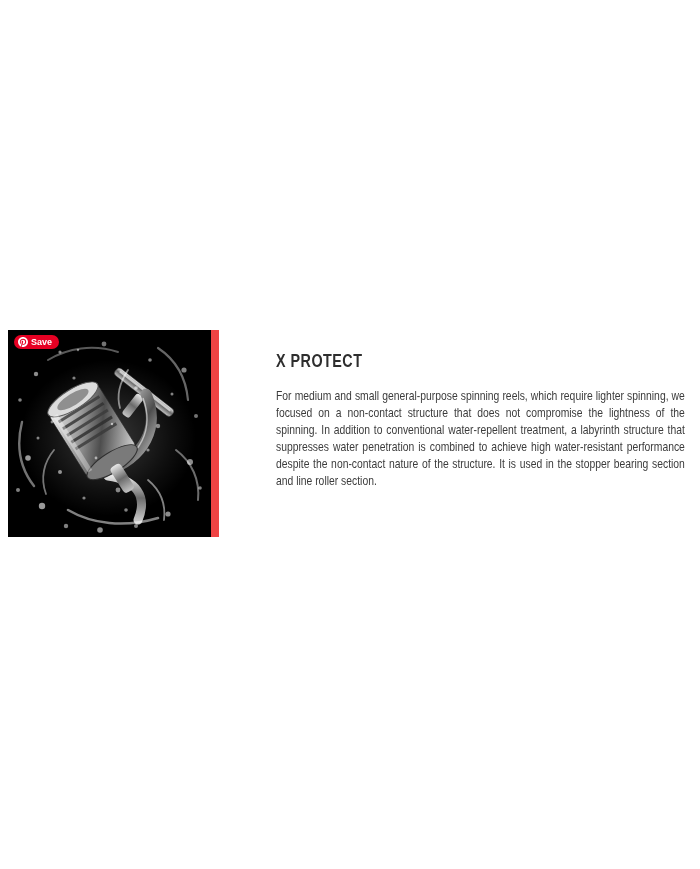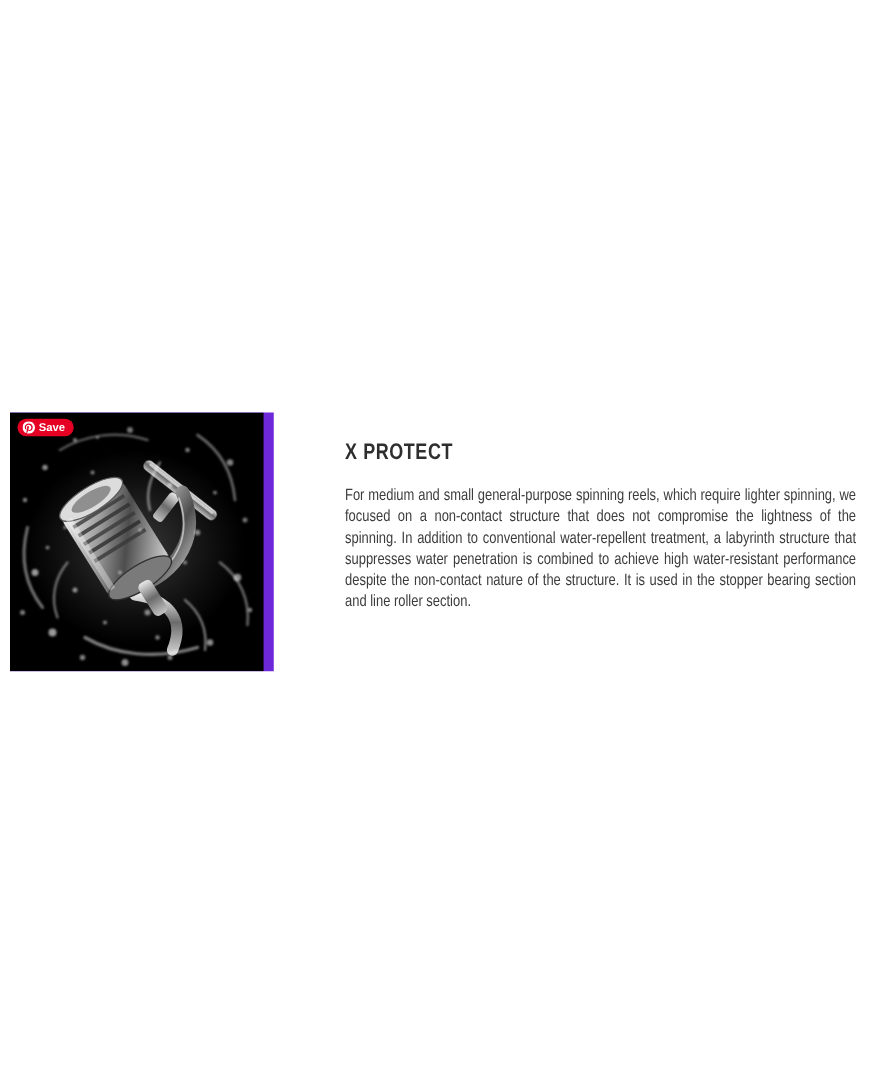--- a/index.html
+++ b/index.html
@@ -14,21 +14,21 @@
     height: 869px;
     background: #ffffff;
     overflow: hidden;
   }
   .product-image {
     position: absolute;
     left: 8px;
     top: 330px;
     width: 211px;
     height: 207px;
-    background: #6d28d9;
+    background: #ef4444;
   }
   .product-image svg.artwork {
     display: block;
     width: 203px;
     height: 207px;
   }
   .pinterest-save {
     position: absolute;
     left: 6px;
     top: 5px;

